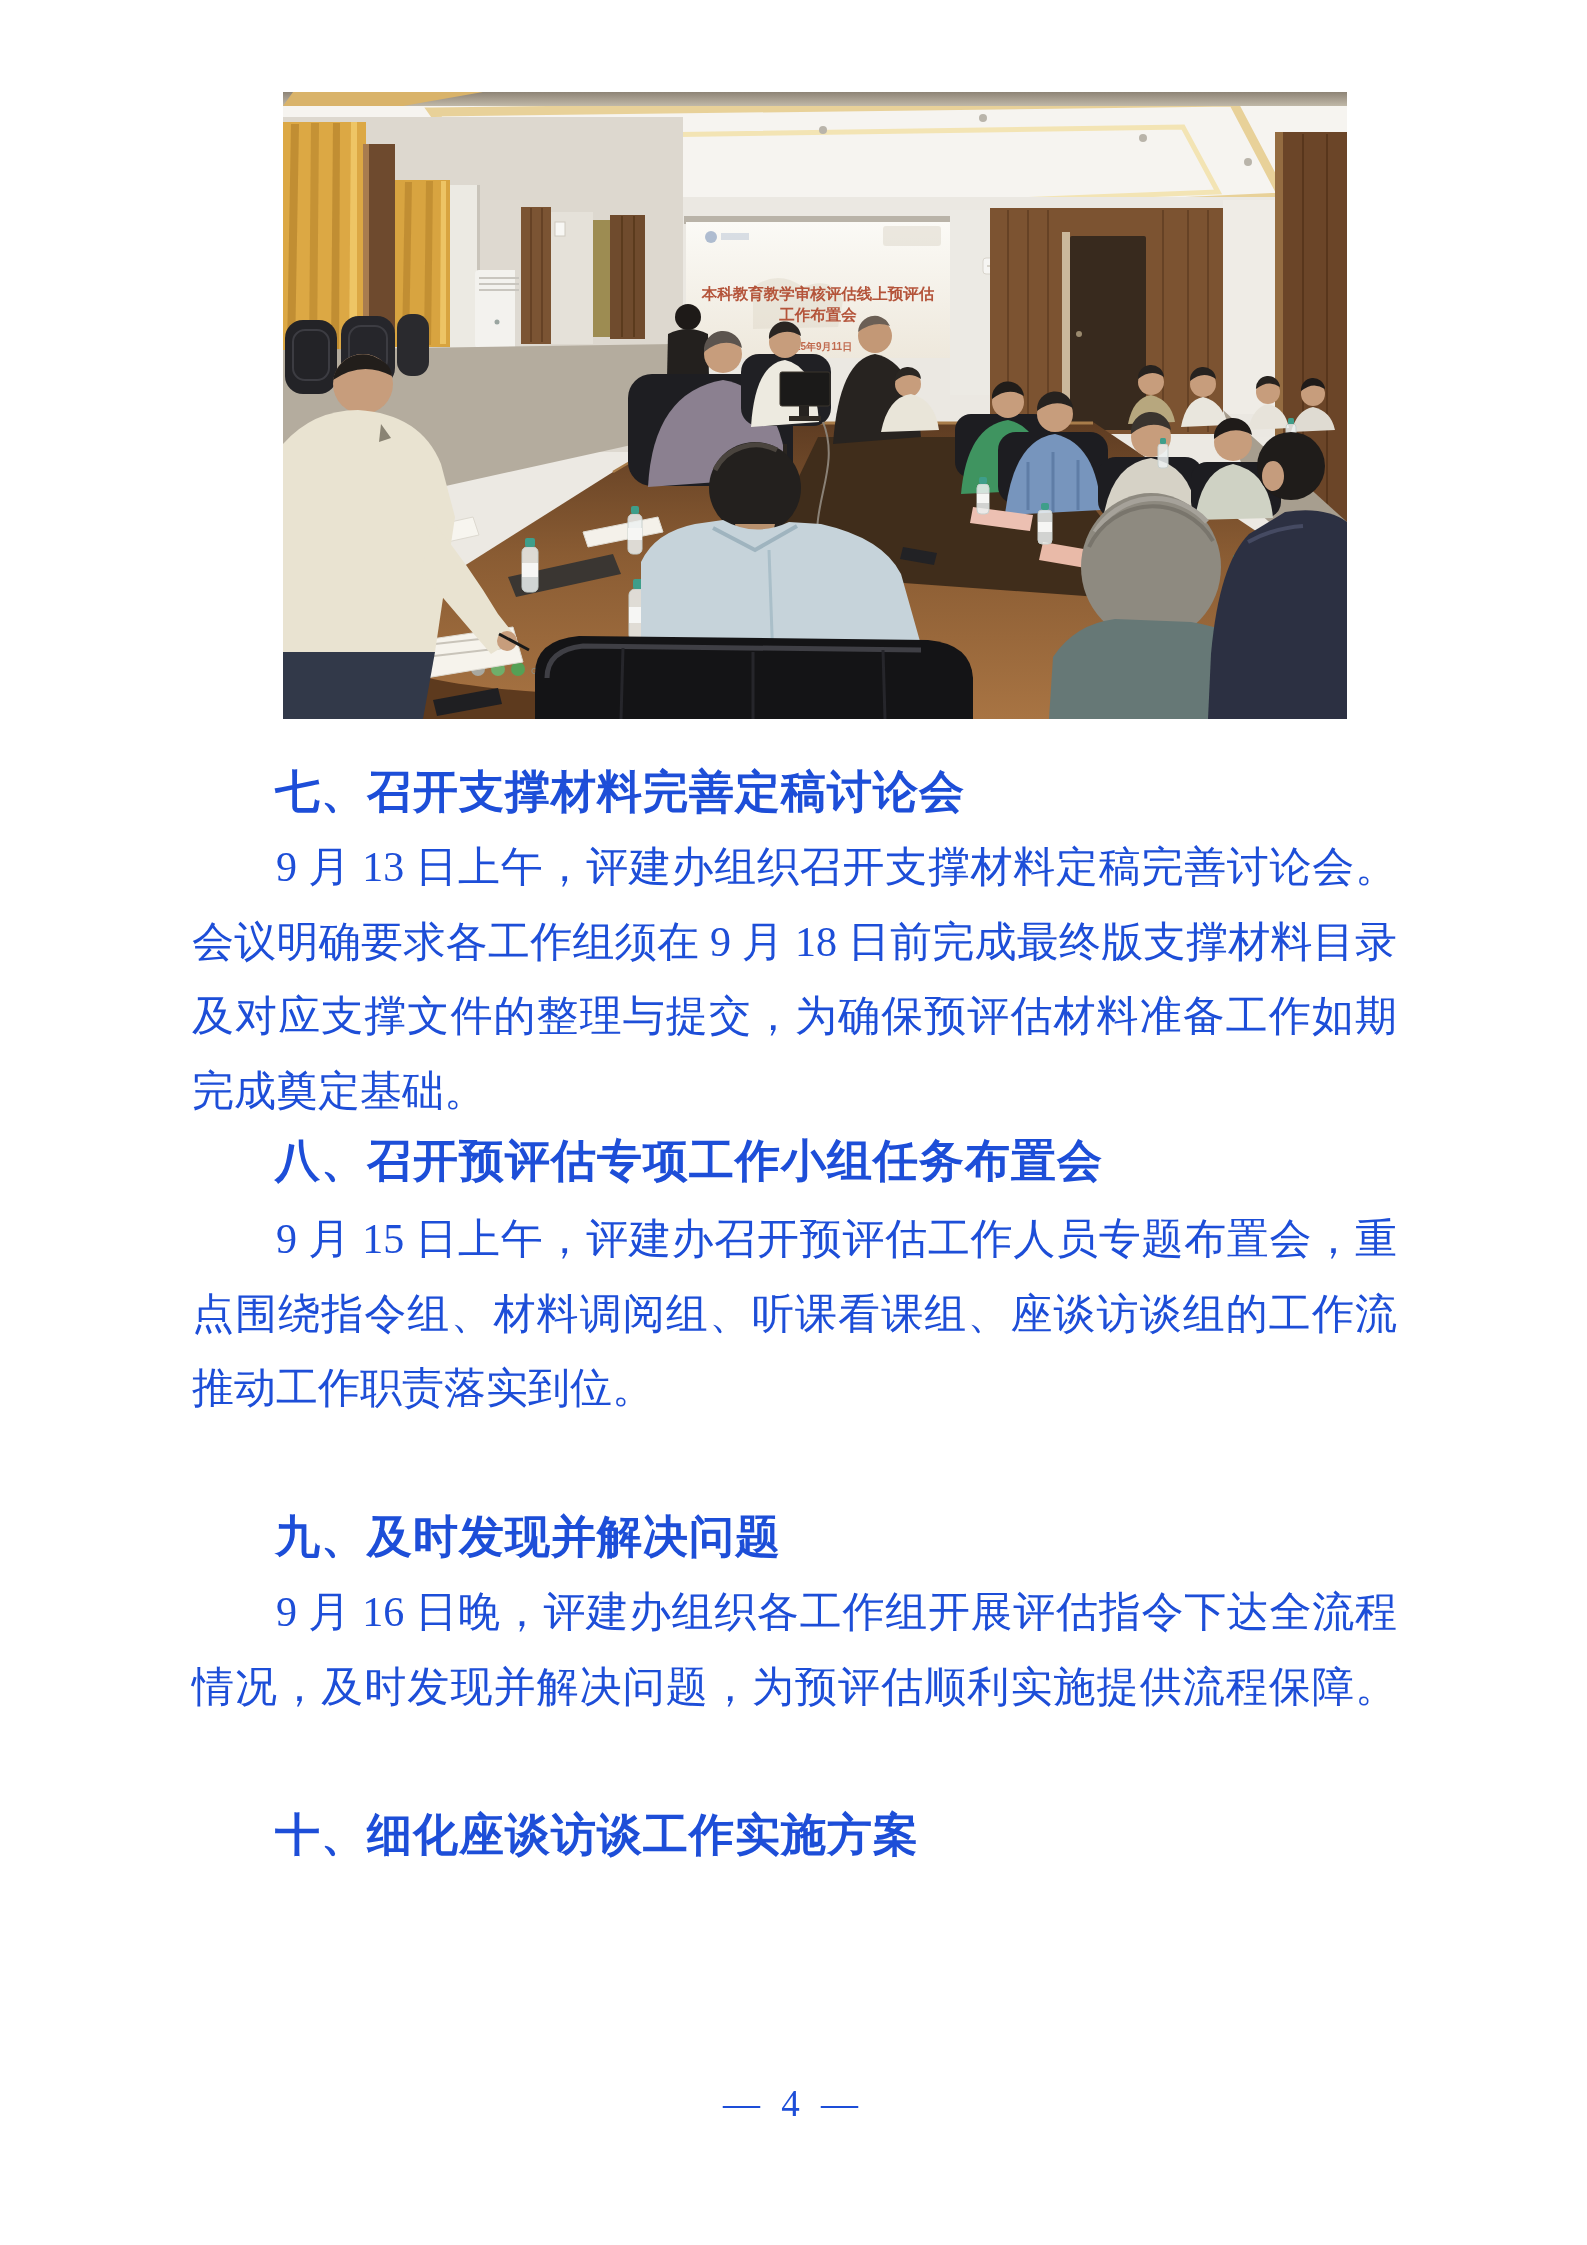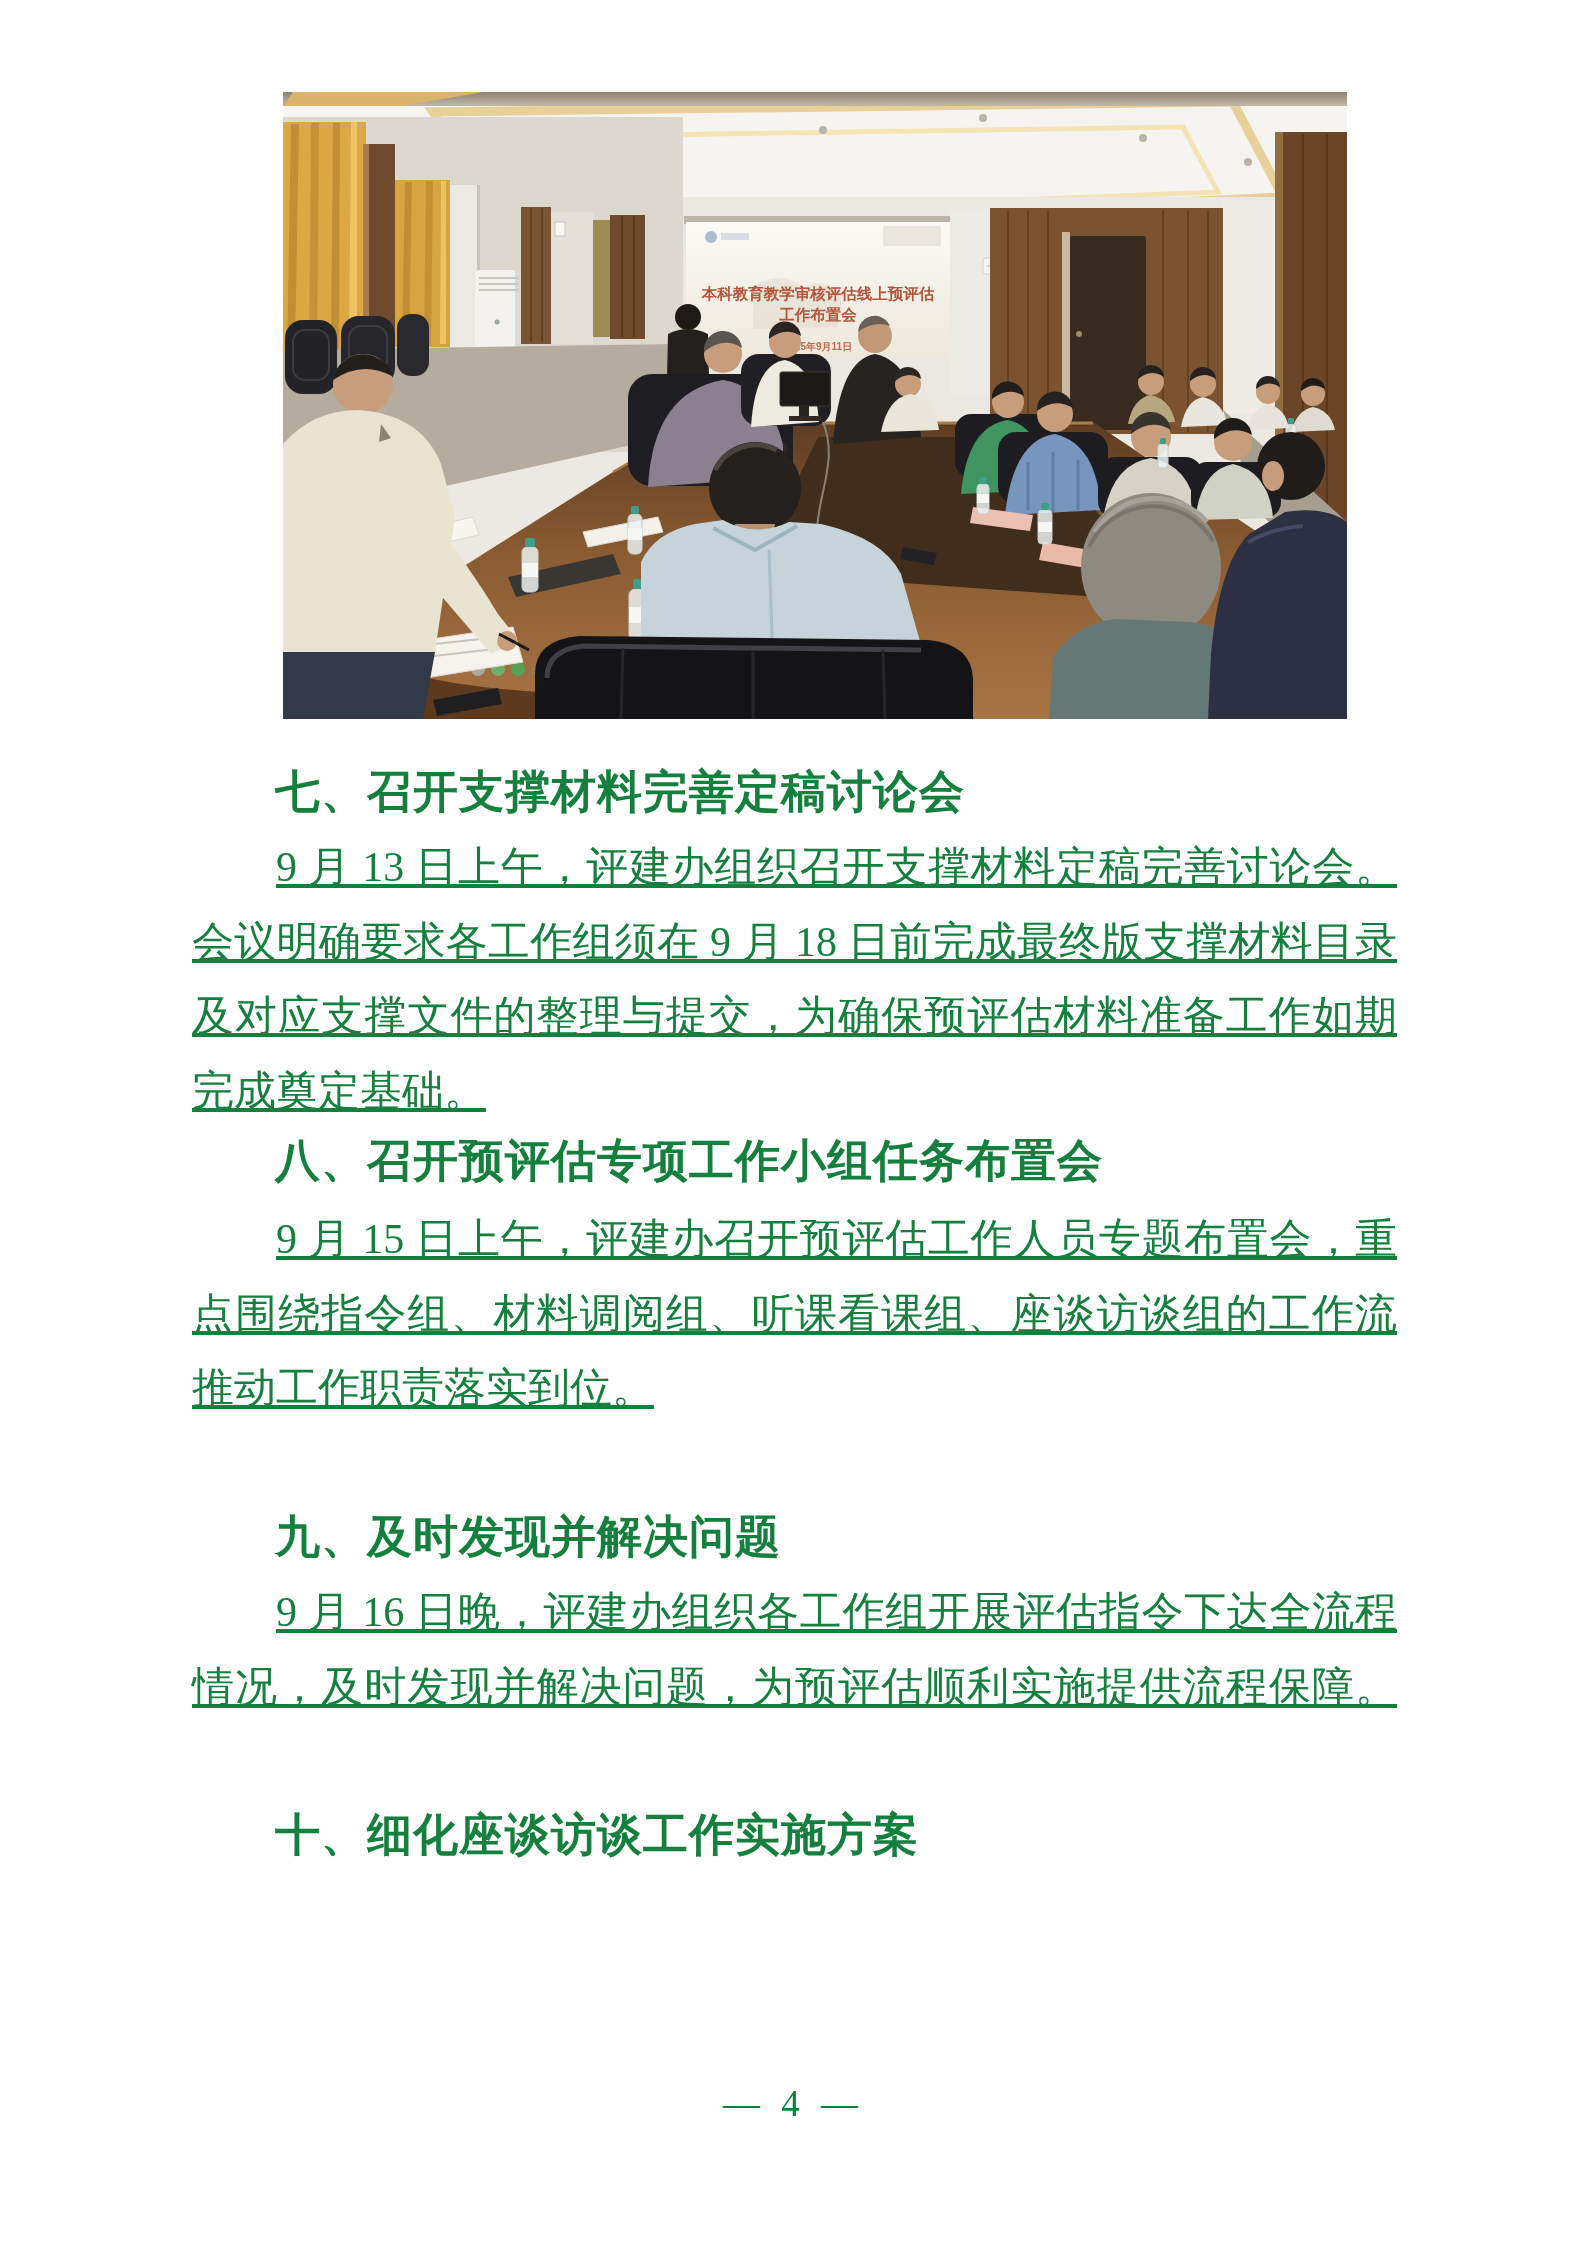--- a/index.html
+++ b/index.html
@@ -1,23 +1,23 @@
 <!DOCTYPE html>
 <html><head>
 <meta charset="utf-8">
 <style>
   html,body{margin:0;padding:0;background:#ffffff;}
   .page{position:relative;width:1587px;height:2245px;background:#ffffff;overflow:hidden;
-        font-family:"Liberation Serif", serif;color:#15803d;}
+        font-family:"Liberation Serif", serif;color:#1d4ed8;}
   .photo{position:absolute;left:283px;top:92px;width:1064px;height:627px;overflow:hidden;background:#ece9e3;}
   .photo svg{display:block;width:100%;height:100%;}
   .hd{position:absolute;left:192px;width:1205px;padding-left:83px;box-sizing:border-box;
       font-family:"Liberation Sans", sans-serif;font-weight:700;font-size:45px;line-height:74.5px;
       letter-spacing:1px;white-space:nowrap;}
-  .para{position:absolute;left:192px;width:1205px;font-size:42px;line-height:74.5px;text-decoration:underline;}
+  .para{position:absolute;left:192px;width:1205px;font-size:42px;line-height:74.5px;}
   .ln{text-align:justify;text-align-last:justify;height:74.5px;overflow:visible;}
   .ln.first{text-indent:84px;}
   .ln.endp{text-align-last:left;}
   .footer{position:absolute;left:0;top:2082px;width:100%;text-align:center;
           font-size:37px;letter-spacing:6px;line-height:44px;}
   .slide-title{font-family:"Liberation Sans", sans-serif;font-weight:700;}
 </style>
 </head>
 <body>
 

